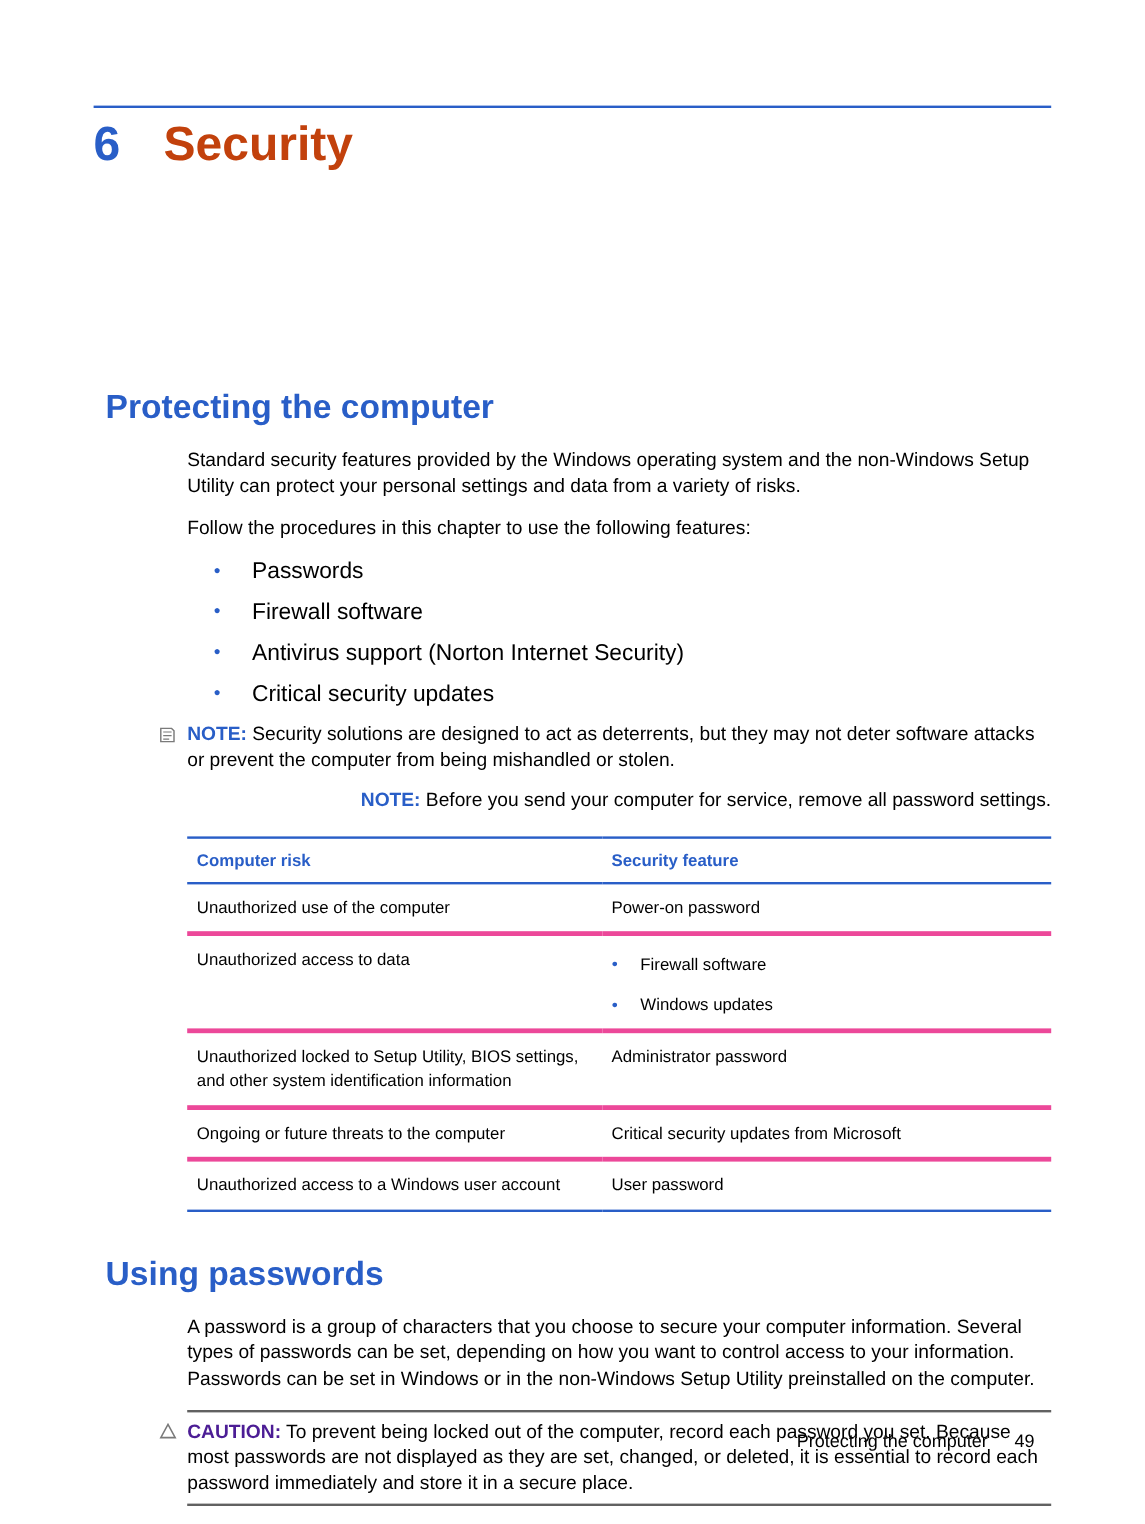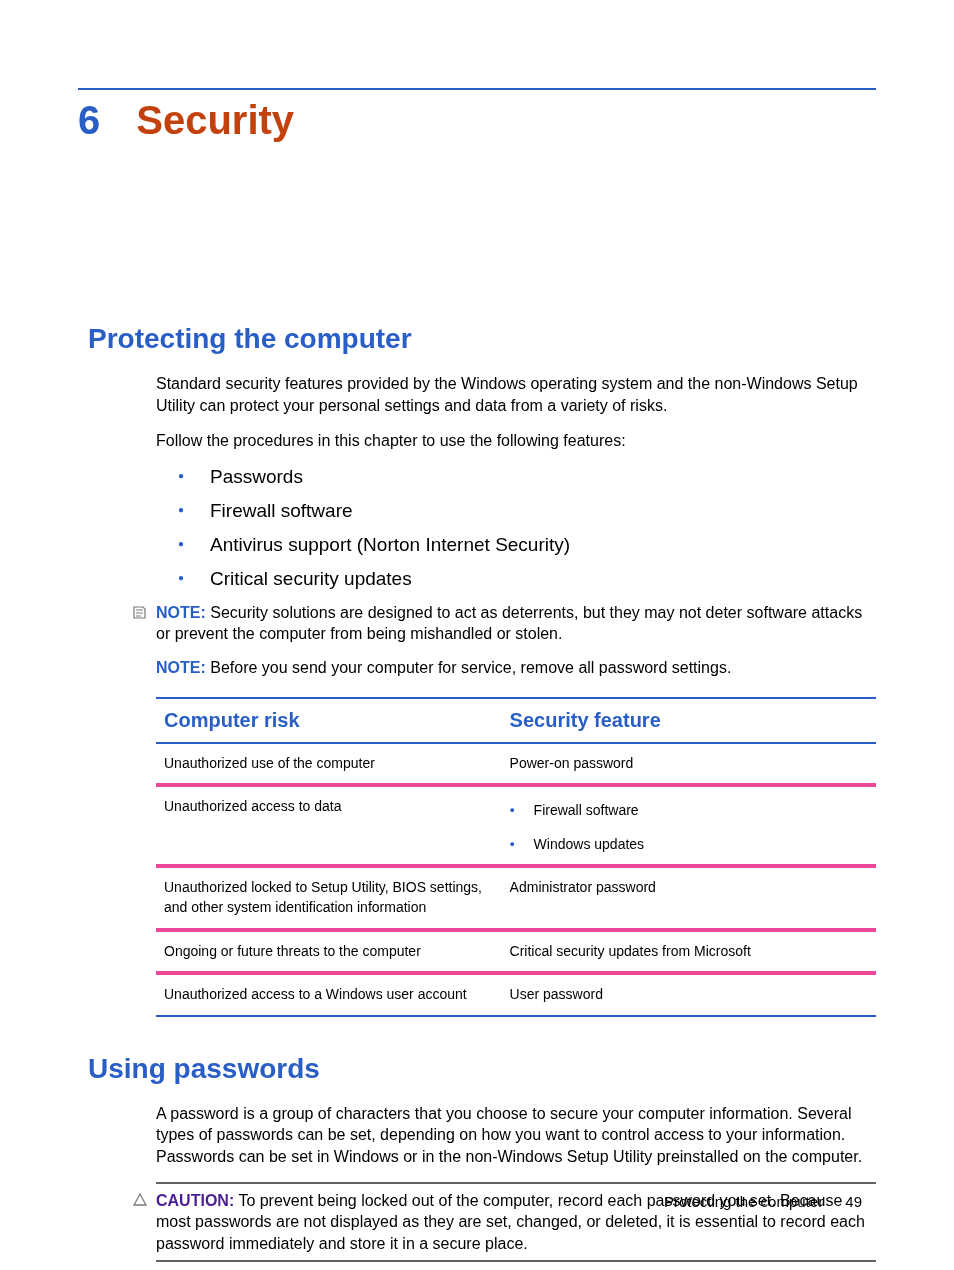--- a/index.html
+++ b/index.html
@@ -79,37 +79,38 @@
     margin-top: 2px;
   }
   .note-label {
     color: #295ec7;
     font-weight: bold;
   }
   .note2 {
     margin: 0 0 18px 78px;
     font-size: 16px;
     line-height: 1.35;
+    text-align: right;
   }
   .tbl {
     margin: 0 0 36px 78px;
     width: calc(100% - 78px);
     border-collapse: collapse;
     font-size: 14px;
   }
   .tbl thead tr {
     border-top: 2px solid #295ec7;
     border-bottom: 2px solid #295ec7;
   }
   .tbl th {
     text-align: left;
     color: #295ec7;
     font-weight: bold;
     padding: 10px 8px;
-    font-size: 20px;
+    font-size: 14px;
   }
   .tbl td {
     padding: 10px 8px;
     vertical-align: top;
     border-bottom: 4px solid #ec4899;
     line-height: 1.4;
   }
   .tbl tbody tr:last-child td {
     border-bottom: 2px solid #295ec7;
   }

